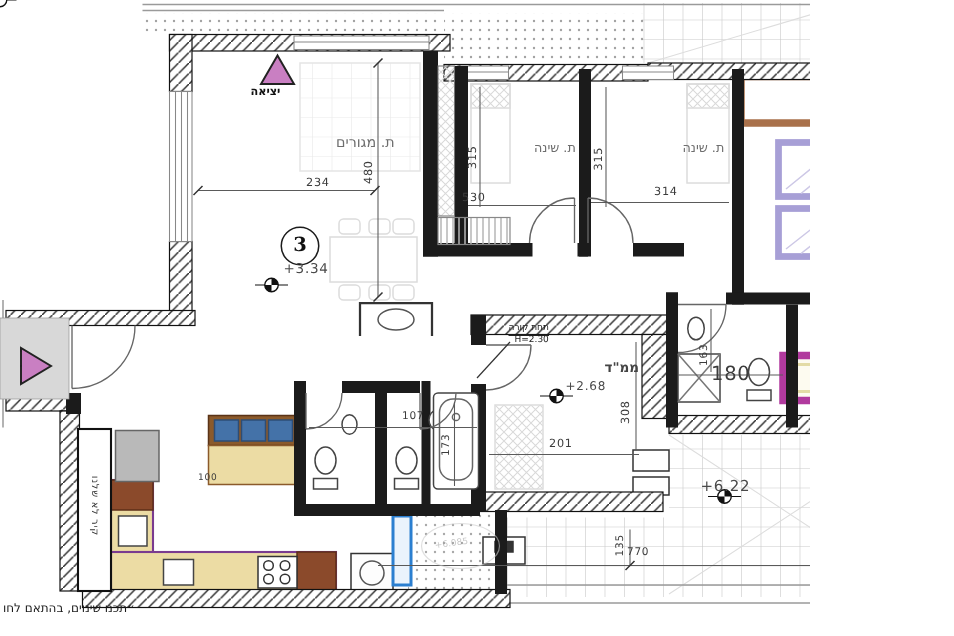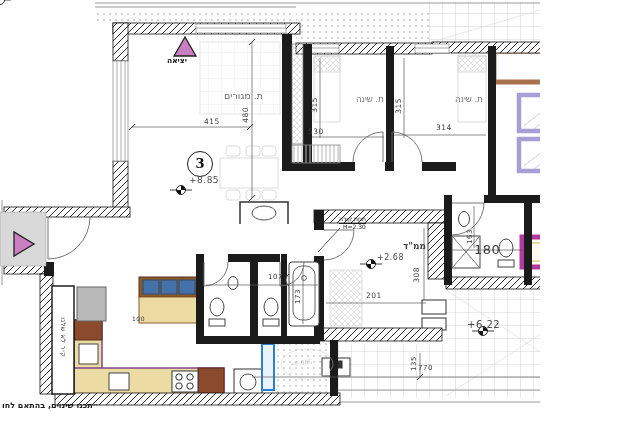--- a/index.html
+++ b/index.html
@@ -13,21 +13,21 @@
   .room{color:#6e6e6e;font-size:9.5px;padding-left:36px;}
   .lvl{color:#4a4a4a;font-size:9px;letter-spacing:.5px;}
   .circle3{position:absolute;left:187px;top:151px;width:24px;height:24px;border:1.6px solid #1c1c1c;
            border-radius:50%;text-align:center;line-height:24px;font-family:"DejaVu Serif",serif;
            font-weight:bold;font-size:13px;color:#111;}
   .beam{font-size:6px;color:#222;border-bottom:.7px solid #222;padding-bottom:.5px;}
   .beamh{font-size:6px;color:#222;}
   .wallnote{left:37px;top:334px;width:52px;text-align:center;transform:rotate(90deg);
             transform-origin:center;font-size:6.5px;color:#333;letter-spacing:.5px;}
   .stamp{opacity:.55;color:#9a9a9a;font-size:6px;transform:rotate(-8deg);}
-  .note{font-size:8px;color:#1a1a1a;font-weight:bold;}
+  .note{font-size:8px;color:#1a1a1a;}
   .exit{font-size:7.5px;font-weight:bold;color:#111;}
 </style>
 </head>
 <body>
 
 <div id="plan">
 <svg width="636" height="424" viewBox="0 0 636 424">
   <defs>
     <pattern id="hatch" width="7" height="7" patternUnits="userSpaceOnUse">
       <rect width="7" height="7" fill="#fff"></rect>
@@ -280,24 +280,24 @@
           <use href="#lvlmark"></use>
         </g>
   </g>
 
   <path d="M340 228 L318 252" stroke="#333" stroke-width=".8"></path>
   <ellipse cx="307" cy="364" rx="26" ry="15" fill="none" stroke="#c9c9c9" stroke-width=".8" opacity=".6"></ellipse>
 </svg>
 
 <div class="lbl exit heb" style="left:167px;top:57px">יציאה</div>
 <div class="lbl room heb" style="left:188px;top:91px">ת. מגורים</div>
-<div class="lbl dim" style="left:204px;top:118px">415</div>
+<div class="lbl dim" style="left:204px;top:118px">234</div>
 <div class="lbl dim vdim" style="left:234px;top:111px">480</div>
 <div class="circle3">3</div>
-<div class="lbl lvl" style="left:189px;top:176px">+8.85</div>
+<div class="lbl lvl" style="left:189px;top:176px">+3.34</div>
 
 <div class="lbl room heb" style="left:320px;top:95px;font-size:8.5px">ת. שינה</div>
 <div class="lbl dim vdim" style="left:303px;top:101px">315</div>
 <div class="lbl dim" style="left:308px;top:128px">530</div>
 
 <div class="lbl room heb" style="left:419px;top:95px;font-size:8.5px">ת. שינה</div>
 <div class="lbl dim vdim" style="left:387px;top:102px">315</div>
 <div class="lbl dim" style="left:436px;top:124px">314</div>
 
 <div class="lbl room heb" style="left:367px;top:242px;font-size:9px;color:#444;font-weight:600">ממ"ד</div>

